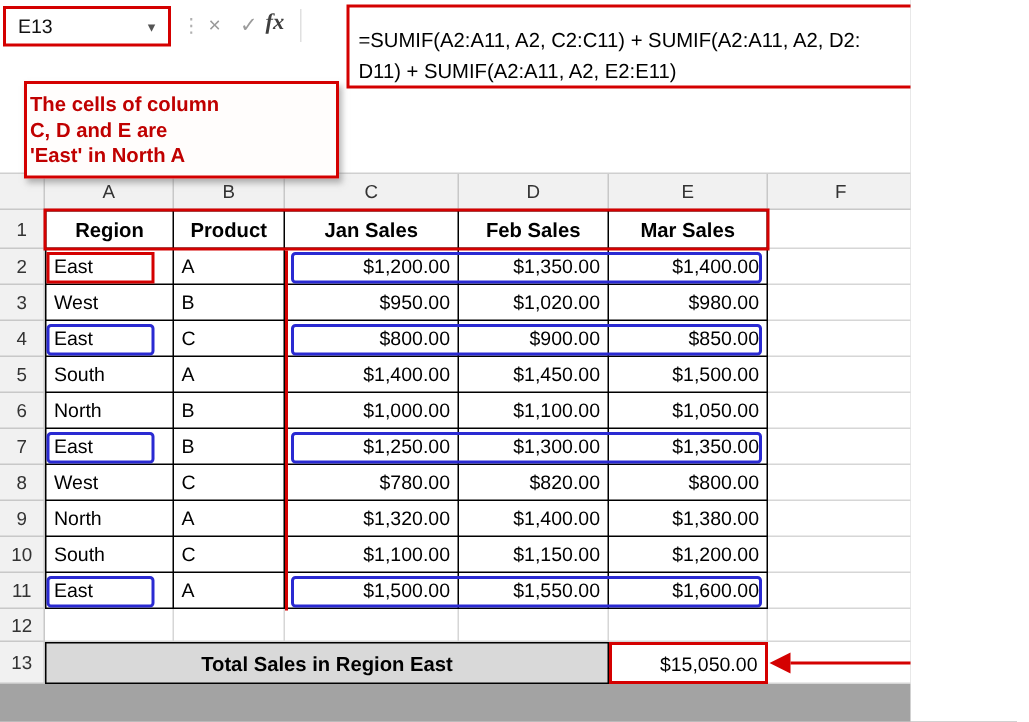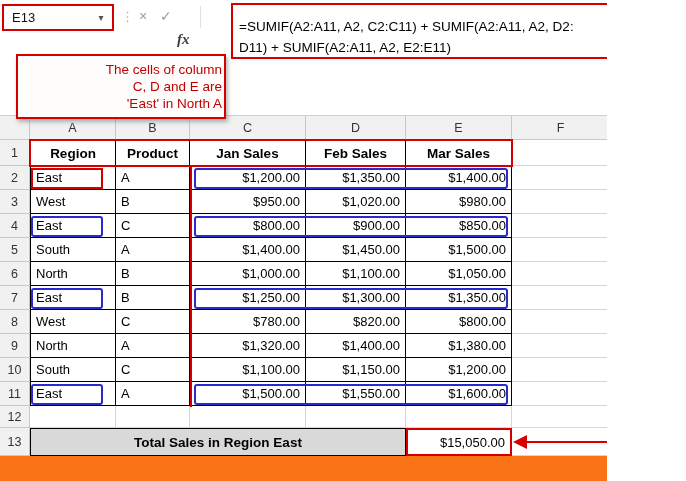--- a/index.html
+++ b/index.html
@@ -1,35 +1,35 @@
 <!DOCTYPE html>
 <html><head>
 <meta charset="utf-8">
 <style>
   :root{
     --red:#d40000; --blue:#2a2ad2; --grid:#d6d6d6; --hdr:#f1f1f1;
     --hdrline:#c8c8c8; --black:#000;
   }
   body{margin:0;background:#fff;}
-  .screen{position:relative;width:607px;height:481px;background:#f97316;overflow:hidden;
+  .screen{position:relative;width:607px;height:481px;background:#a3a3a3;overflow:hidden;
           font-family:"Liberation Sans",sans-serif;}
 
   
   .fbar{position:absolute;left:0;top:0;width:686px;height:116px;background:#fff;
         border-bottom:1px solid #cfcfcf;box-sizing:border-box;}
   .namebox{position:absolute;left:2px;top:4px;width:112px;height:27px;border:2px solid var(--red);
            box-sizing:border-box;display:flex;align-items:center;background:#fff;}
   .namebox .val{flex:1;padding-left:8px;font-size:13px;color:#111;}
   .namebox .dd{width:22px;text-align:center;color:#555;font-size:10px;}
   .fb-ico{position:absolute;top:7px;font-size:14px;color:#9b9b9b;line-height:18px;}
   .dots{left:121px;top:8px;color:#b0b0b0;font-size:13px;}
   .cancel{left:139px;}
   .enter{left:160px;}
   .fx{left:177px;top:6px;font-family:"Liberation Serif",serif;font-style:italic;
-      font-size:15px;color:#3f3f3f;font-weight:bold;margin-top:24px;}
+      font-size:15px;color:#3f3f3f;font-weight:bold;}
   .fdivider{position:absolute;left:200px;top:6px;width:1px;height:22px;background:#e0e0e0;}
   .formula{position:absolute;left:239px;top:16px;width:436px;font-size:13.5px;line-height:21px;color:#000;}
   .fbox{position:absolute;left:231px;top:3px;width:451px;height:56px;border:2px solid var(--red);
         box-sizing:border-box;pointer-events:none;}
 
   
   .grid{position:absolute;left:0;top:116px;display:grid;
         grid-template-columns:30px 86px 74px 116px 100px 106px 98px 76px;
         grid-template-rows:24px 26px repeat(10,24px) 22px 28px;}
   .c{box-sizing:border-box;background:#fff;border-right:1px solid var(--grid);
@@ -57,21 +57,21 @@
   .r2{top:168px;} .r4{top:216px;} .r7{top:288px;} .r11{top:384px;}
   .redline{left:190px;top:167px;width:2px;height:240px;background:var(--red);}
   .conn-v{left:668px;top:58px;width:2px;height:385px;background:var(--red);}
   .conn-h{left:527px;top:441px;width:143px;height:2px;background:var(--red);}
   .ahead{left:513px;top:435px;width:0;height:0;border-top:7px solid transparent;
          border-bottom:7px solid transparent;border-right:14px solid var(--red);}
 
   
   .callout{position:absolute;left:16px;top:54px;width:210px;box-sizing:border-box;
            border:2px solid var(--red);background:#fffdfc;z-index:30;padding:5px 2px;
-           text-align:right;color:#c00000;font-weight:normal;font-size:13.5px;line-height:17px;
+           text-align:left;color:#c00000;font-weight:bold;font-size:13.5px;line-height:17px;
            box-shadow:2px 3px 4px rgba(110,110,110,.5);}
 </style>
 </head>
 <body>
 
 <div class="screen">
 
   <div class="fbar">
     <div class="namebox">
       <span class="val">E13</span>

